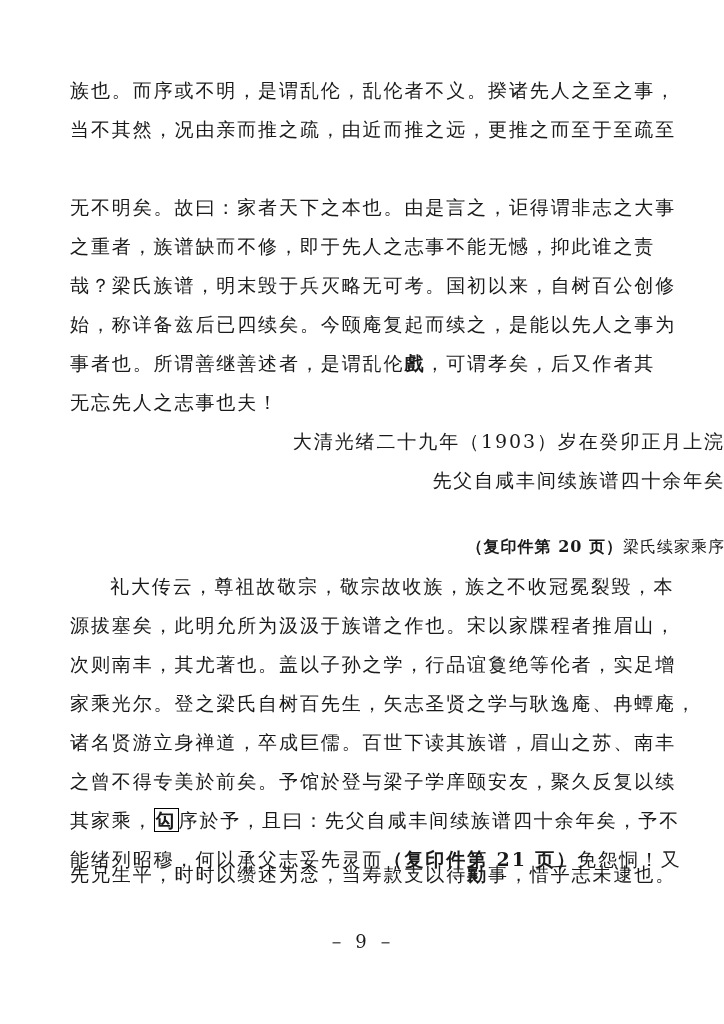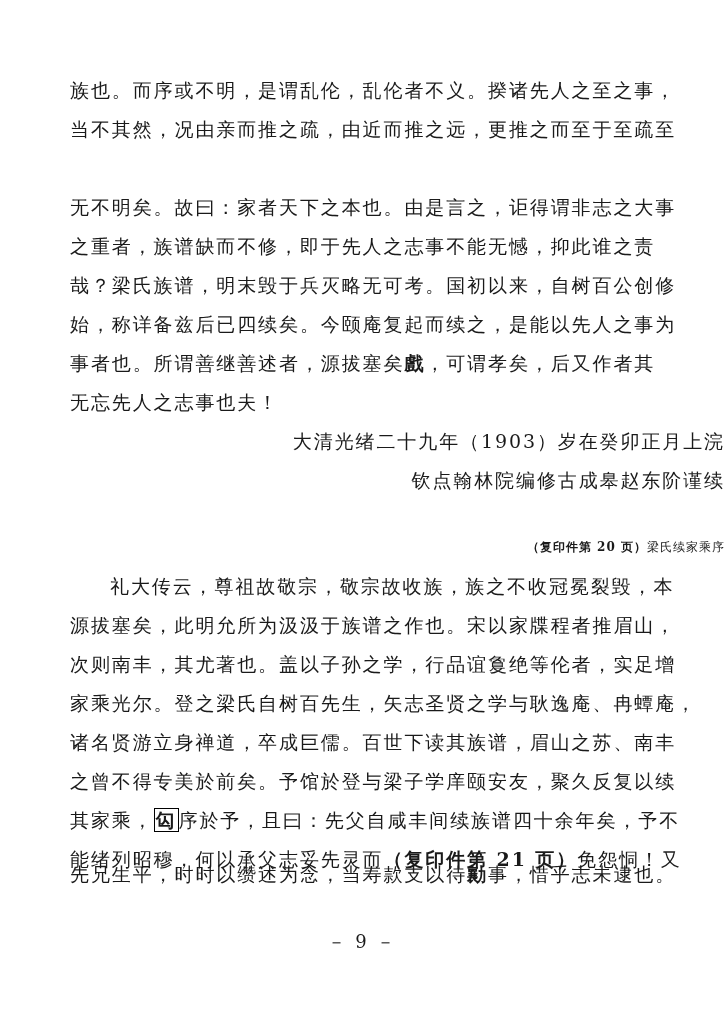--- a/index.html
+++ b/index.html
@@ -2,44 +2,44 @@
 <html><head>
 <meta charset="utf-8">
 <style>
   html, body { margin:0; padding:0; background:#ffffff; }
   body { width:724px; height:1024px; position:relative; overflow:hidden;
          font-family:"DejaVu Serif","Liberation Serif",serif; color:#1a1a1a; }
   .page { position:absolute; left:0; top:0; width:724px; height:756px; }
   .line { position:absolute; left:70px; width:590px; font-size:19px; line-height:24px;
           letter-spacing:1.9px; white-space:nowrap; }
   .center { left:1px; width:724px; text-align:right; }
-  .title { font-weight:bold; font-size:12px; letter-spacing:1px; }
+  .title { font-weight:bold; font-size:16px; letter-spacing:1px; }
   .b { font-weight:bold; }
   .boxed { border:1px solid #000; padding:0 1px; font-weight:bold; }
   .pagenum { position:absolute; left:0; width:724px; text-align:center; top:930px;
              font-size:18px; letter-spacing:2px; }
 </style>
 </head>
 <body>
 
 <div class="page">
 
   <div class="line" style="top:78px">族也。而序或不明，是谓乱伦，乱伦者不义。揆诸先人之至之事，</div>
   <div class="line" style="top:117px">当不其然，况由亲而推之疏，由近而推之远，更推之而至于至疏至</div>
   <div class="line" style="top:234px">之重者，族谱缺而不修，即于先人之志事不能无憾，抑此谁之责</div>
   <div class="line" style="top:195px">无不明矣。故曰：家者天下之本也。由是言之，讵得谓非志之大事</div>
   <div class="line" style="top:273px">哉？梁氏族谱，明末毁于兵灭略无可考。国初以来，自树百公创修</div>
   <div class="line" style="top:312px">始，称详备兹后已四续矣。今颐庵复起而续之，是能以先人之事为</div>
   <div class="line" style="top:351px">
-    <span>事者也。所谓善继善述者，源拔塞矣</span><span class="b">戲</span><span>，可谓孝矣，后又作者其</span>
+    <span>事者也。所谓善继善述者，是谓乱伦</span><span class="b">戲</span><span>，可谓孝矣，后又作者其</span>
   </div>
   <div class="line" style="top:390px">无忘先人之志事也夫！</div>
 
   <div class="line center" style="top:429px">大清光绪二十九年（1903）岁在癸卯正月上浣</div>
-  <div class="line center" style="top:468px">钦点翰林院编修古成皋赵东阶谨续</div>
+  <div class="line center" style="top:468px">先父自咸丰间续族谱四十余年矣</div>
 
   <div class="line center title" style="top:535px">
     <span class="b">（复印件第 20 页）</span><span style="font-weight:normal">梁氏续家乘序</span>
   </div>
 
   <div class="line" style="top:574px; left:110px; width:550px">礼大传云，尊祖故敬宗，敬宗故收族，族之不收冠冕裂毁，本</div>
   <div class="line" style="top:613px">源拔塞矣，此明允所为汲汲于族谱之作也。宋以家牒程者推眉山，</div>
   <div class="line" style="top:691px">家乘光尔。登之梁氏自树百先生，矢志圣贤之学与耿逸庵、冉蟫庵，</div>
   <div class="line" style="top:652px">次则南丰，其尤著也。盖以子孙之学，行品谊敻绝等伦者，实足增</div>
   <div class="line" style="top:730px">诸名贤游立身禅道，卒成巨儒。百世下读其族谱，眉山之苏、南丰</div>

